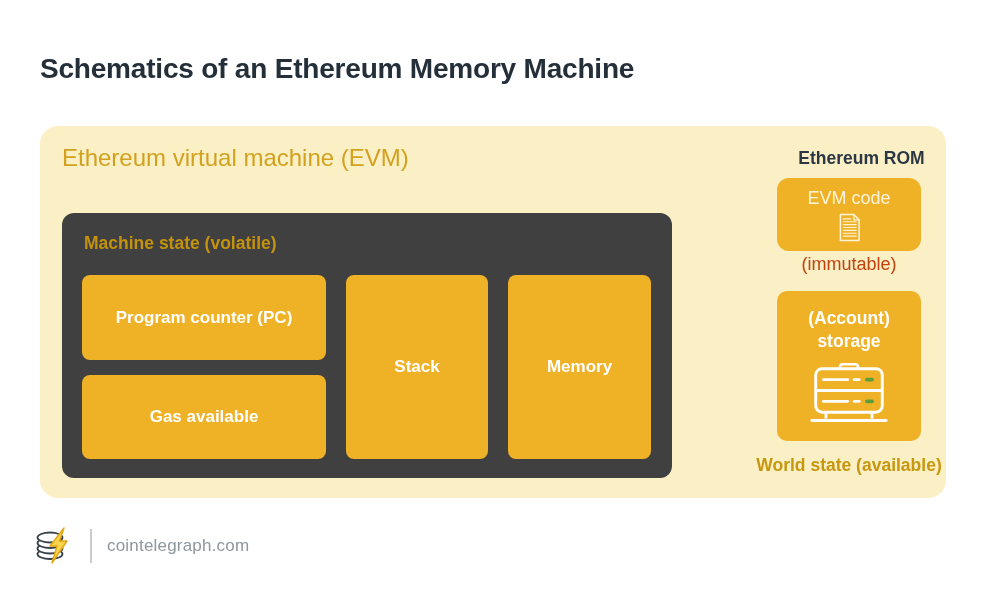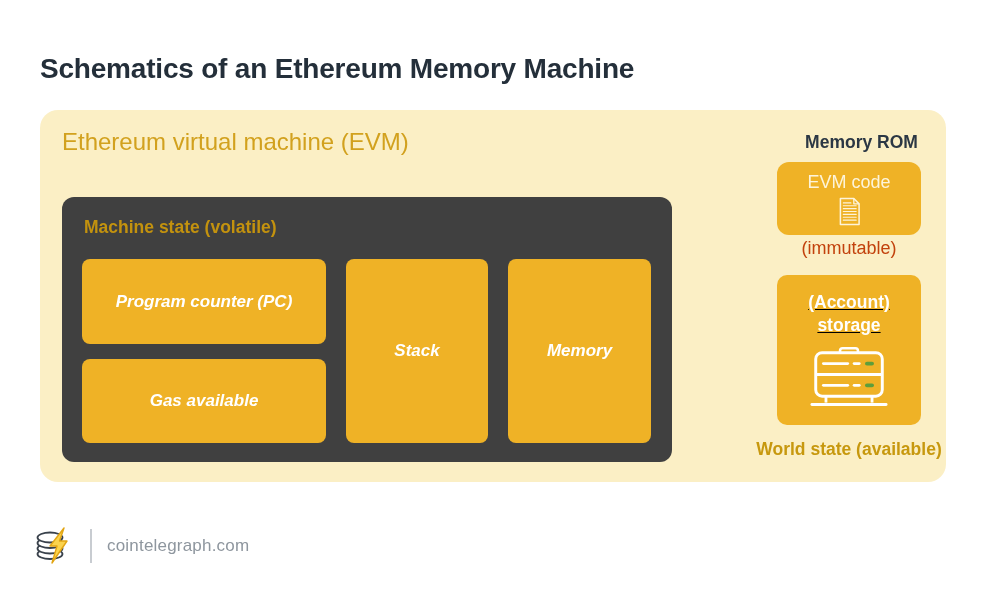--- a/index.html
+++ b/index.html
@@ -5,39 +5,39 @@
   html,body{margin:0;padding:0;background:#ffffff;}
   .canvas{
     position:relative;width:988px;height:600px;background:#ffffff;overflow:hidden;
     font-family:"Liberation Sans","DejaVu Sans",sans-serif;
   }
   .page-title{
     position:absolute;left:40px;top:34px;
     font-size:28px;font-weight:700;color:#242F3A;letter-spacing:-0.2px;
   }
   .evm-panel{
-    position:absolute;left:40px;top:110px;width:906px;height:372px;
+    position:absolute;left:40px;top:126px;width:906px;height:372px;
     background:#FBEFC5;border-radius:18px;
   }
   .evm-panel-label{
     position:absolute;left:22px;top:18px;
     font-size:24px;font-weight:400;color:#D2A11E;
   }
   .machine-panel{
     position:absolute;left:22px;top:87px;width:610px;height:265px;
     background:#404040;border-radius:12px;
   }
   .machine-label{
     position:absolute;left:22px;top:20px;
     font-size:17.5px;font-weight:700;color:#C3920E;
   }
   .gold-box{
     position:absolute;background:#EFB226;border-radius:8px;
     display:flex;align-items:center;justify-content:center;text-align:center;
-    color:#ffffff;font-weight:700;font-size:17px;font-style:italic;
+    color:#ffffff;font-weight:700;font-size:17px;
   }
   .box-pc{left:20px;top:62px;width:244px;height:85px;}
   .box-gas{left:20px;top:162px;width:244px;height:84px;}
   .box-stack{left:284px;top:62px;width:142px;height:184px;}
   .box-memory{left:446px;top:62px;width:143px;height:184px;}
 
   .rom-column{position:absolute;left:697px;top:0;width:249px;height:372px;}
   .rom-heading{
     position:absolute;left:0;top:22px;width:100%;text-align:center;
     font-size:17.5px;font-weight:700;color:#2B3744;
@@ -48,21 +48,21 @@
     display:flex;flex-direction:column;align-items:center;justify-content:center;gap:4px;
   }
   .evm-code-label{color:#FDF4DA;font-size:18px;font-weight:400;}
   .immutable-note{
     position:absolute;left:0;top:128px;width:224px;text-align:center;
     font-size:18px;font-weight:400;color:#c2410c;
   }
   .storage-box{
     position:absolute;left:40px;top:165px;width:144px;height:150px;
     background:#EFB226;border-radius:10px;
-    display:flex;flex-direction:column;align-items:center;justify-content:center;gap:8px;text-decoration:underline;
+    display:flex;flex-direction:column;align-items:center;justify-content:center;gap:8px;
   }
   .storage-label{
     color:#ffffff;font-size:17.5px;font-weight:700;text-align:center;line-height:1.3;
   }
   .world-state-label{
     position:absolute;left:-20px;top:329px;width:264px;text-align:center;
     font-size:17.5px;font-weight:700;color:#C7980E;
   }
 
   .footer{
@@ -95,21 +95,21 @@
       </div>
       <div class="gold-box box-stack">
         <span>Stack</span>
       </div>
       <div class="gold-box box-memory">
         <span>Memory</span>
       </div>
     </div>
 
     <div class="rom-column">
-      <div class="rom-heading">Memory ROM</div>
+      <div class="rom-heading">Ethereum ROM</div>
 
       <div class="evm-code-box">
         <span class="evm-code-label">EVM code</span>
         <svg class="icon" width="23" height="29" viewBox="0 0 24 30">
           <path d="M2.5 1.5 h14 l5.5 5.5 v21.5 h-19.5 z" fill="none" stroke="#FDF4DA" stroke-width="1.6" stroke-linejoin="round"></path>
           <path d="M16.5 1.5 v5.5 h5.5" fill="none" stroke="#FDF4DA" stroke-width="1.4" stroke-linejoin="round"></path>
           <path d="M5.5 6 h8 M5.5 9 h13.5 M5.5 12 h13.5 M5.5 15 h13.5 M5.5 18 h13.5 M5.5 21 h13.5 M5.5 24 h13.5" stroke="#FDF4DA" stroke-width="1.1" stroke-linecap="round"></path>
         </svg>
       </div>
 

